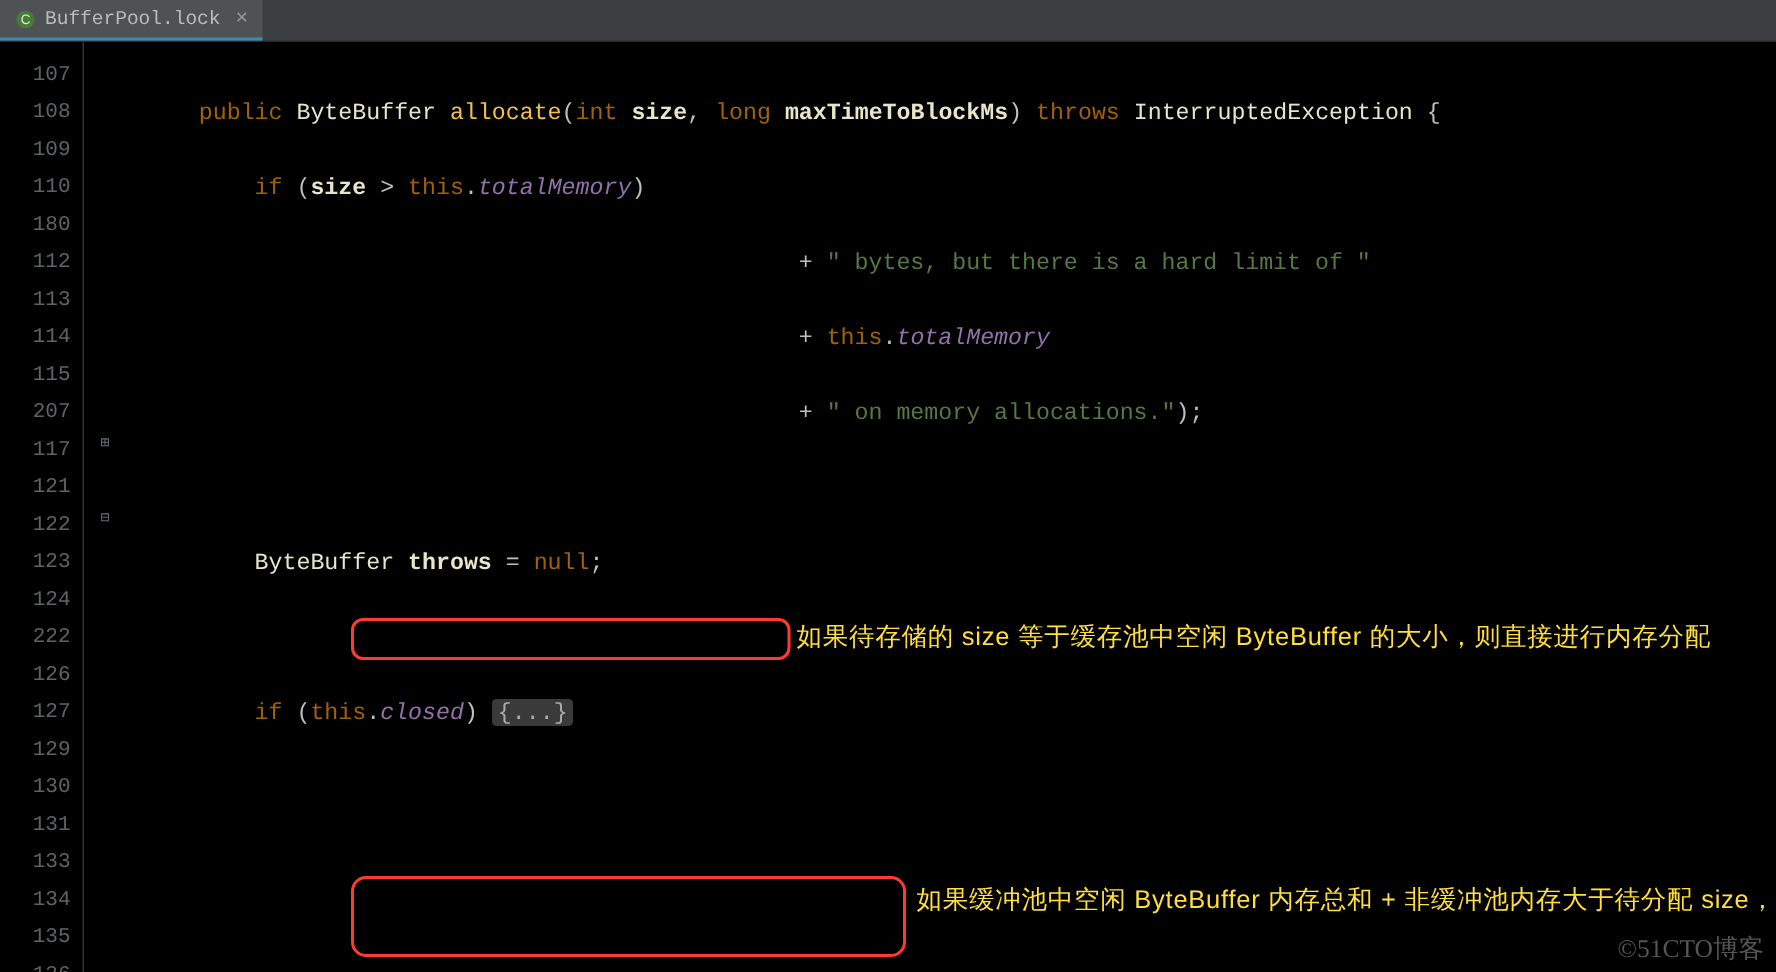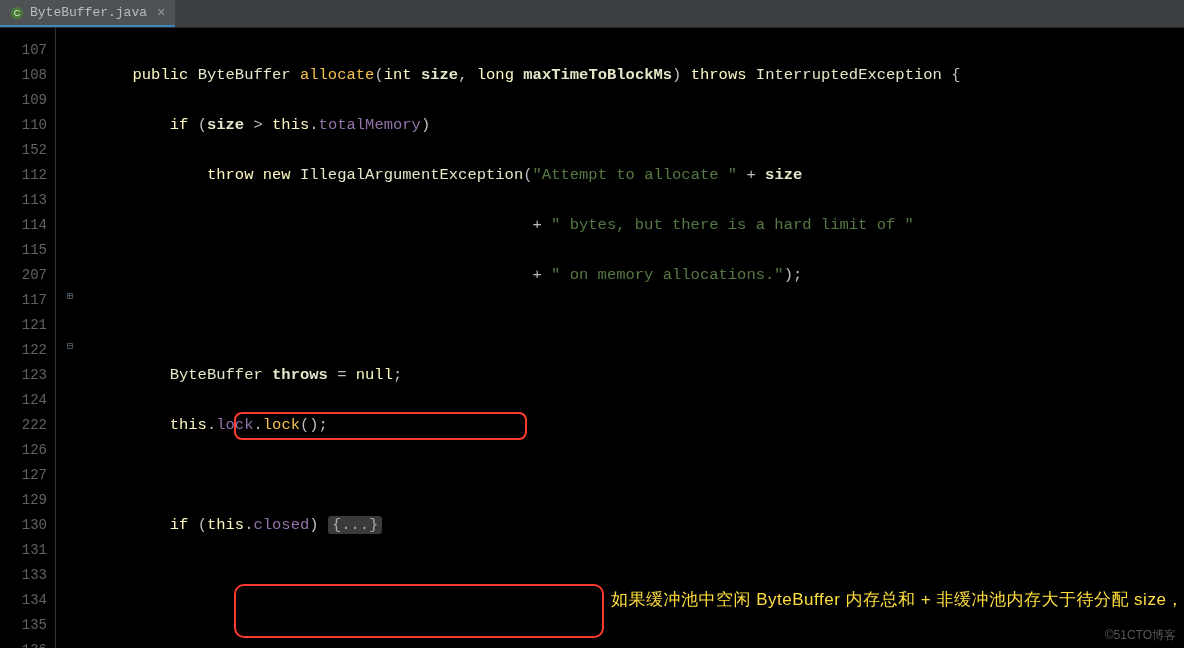--- a/index.html
+++ b/index.html
@@ -76,25 +76,25 @@
     flex: 1;
     background: #000;
     padding-top: 10px;
     line-height: 25px;
     white-space: pre;
     font-size: 15.5px;
     position: relative;
     overflow: hidden;
   }
   .code .line { height: 25px; }
-  .kw   { color: #fef9c3; }
+  .kw   { color: #a16207; }
   .type { color: #e6e6c8; }        
   .mname{ color: #f3c04b; }  
   .mcall{ color: #f3c04b; }        
-  .fld  { color: #9272a8; }        
+  .fld  { color: #9272a8; font-style: italic; }        
   .str  { color: #567844; }
   .kw2  { color: #e6e6c8; font-weight: bold; } 
   .plain{ color: #bfbfbf; }
   .fold-box {
     background: #3a3a3a;
     color: #aaa;
     padding: 0 4px;
     border-radius: 3px;
   }
   .highlight-red1 {
@@ -125,22 +125,22 @@
     line-height: 1.3;
     letter-spacing: 0.5px;
   }
   .anno1 { left: 445px; top: 386px; width: 640px; }
   .anno2 { left: 525px; top: 561px; width: 580px; }
   .watermark {
     position: absolute;
     right: 8px;
     bottom: 4px;
     color: #555;
-    font-size: 12px;
-    font-family: Liberation Sans, sans-serif;
+    font-size: 17px;
+    font-family: Liberation Serif, serif;
   }
   .impl-icon {
     position: absolute;
     left: 60px;
     top: 40px;
     width: 16px;
     height: 16px;
     color: #5aa7c4;
   }
 </style>
@@ -148,32 +148,32 @@
 <body>
 
 <div class="tab-bar">
   <div class="tab">
     <span class="file-icon">
       <svg viewBox="0 0 14 14">
           <circle cx="7" cy="7" r="6" fill="#4a7a3a"></circle>
           <text x="7" y="10" font-size="9" text-anchor="middle" fill="#d8f0c8" font-family="sans-serif">C</text>
         </svg>
     </span>
-    <span>ByteBuffer.java</span>
+    <span>BufferPool.lock</span>
     <span class="close-x">×</span>
   </div>
 </div>
 
 <div class="editor-area">
   <div class="gutter">
     <div>107</div>
     <div>108</div>
     <div>109</div>
     <div>110</div>
-    <div>152</div>
+    <div>180</div>
     <div>112</div>
     <div>113</div>
     <div>114</div>
     <div>115</div>
     <div>207</div>
     <div>117</div>
     <div>121</div>
     <div>122</div>
     <div>123</div>
     <div>124</div>
@@ -197,42 +197,42 @@
   </span>
 
   <div class="fold-col">
     <div class="fold-mark" style="top:260px">⊞</div>
     <div class="fold-mark" style="top:310px">⊟</div>
   </div>
 
   <div class="code">
 <div class="line">     <span class="kw">public</span> <span class="type">ByteBuffer</span> <span class="mname">allocate</span><span class="plain">(</span><span class="kw">int</span> <span class="kw2">size</span><span class="plain">, </span><span class="kw">long</span> <span class="kw2">maxTimeToBlockMs</span><span class="plain">) </span><span class="kw">throws</span> <span class="type">InterruptedException</span><span class="plain"> {</span></div>
 <div class="line">         <span class="kw">if</span><span class="plain"> (</span><span class="kw2">size</span><span class="plain"> &gt; </span><span class="kw">this</span><span class="plain">.</span><span class="fld">totalMemory</span><span class="plain">)</span></div>
-<div class="line">             <span class="kw">throw</span> <span class="kw">new</span> <span class="type">IllegalArgumentException</span><span class="plain">(</span><span class="str">"Attempt to allocate "</span><span class="plain"> + </span><span class="kw2">size</span></div>
 <div class="line">                                                <span class="plain">+ </span><span class="str">" bytes, but there is a hard limit of "</span></div>
+<div class="line">                                                <span class="plain">+ </span><span class="kw">this</span><span class="plain">.</span><span class="fld">totalMemory</span></div>
 <div class="line">                                                <span class="plain">+ </span><span class="str">" on memory allocations."</span><span class="plain">);</span></div>
 <div class="line"></div>
 <div class="line">         <span class="type">ByteBuffer</span> <span class="kw2">throws</span><span class="plain"> = </span><span class="kw">null</span><span class="plain">;</span></div>
-<div class="line">         <span class="kw">this</span><span class="plain">.</span><span class="fld">lock</span><span class="plain">.</span><span class="mcall">lock</span><span class="plain">();</span></div>
 <div class="line"></div>
 <div class="line">         <span class="kw">if</span><span class="plain"> (</span><span class="kw">this</span><span class="plain">.</span><span class="fld">closed</span><span class="plain">) </span><span class="fold-box">{...}</span></div>
 <div class="line"></div>
 
 
 
 
 
 
 
 
 
 
 
 
 
 
     <div class="highlight-red1"></div>
+    <div class="anno anno1">如果待存储的 size 等于缓存池中空闲 ByteBuffer 的大小，则直接进行内存分配</div>
     <div class="highlight-red2"></div>
     <div class="anno anno2">如果缓冲池中空闲 ByteBuffer 内存总和 + 非缓冲池内存大于待分配 size，则缓冲池+非缓冲池混合释放内存进行内存分配</div>
   </div>
 </div>
 
 <div class="watermark">©51CTO博客</div>
 
 </body></html>

